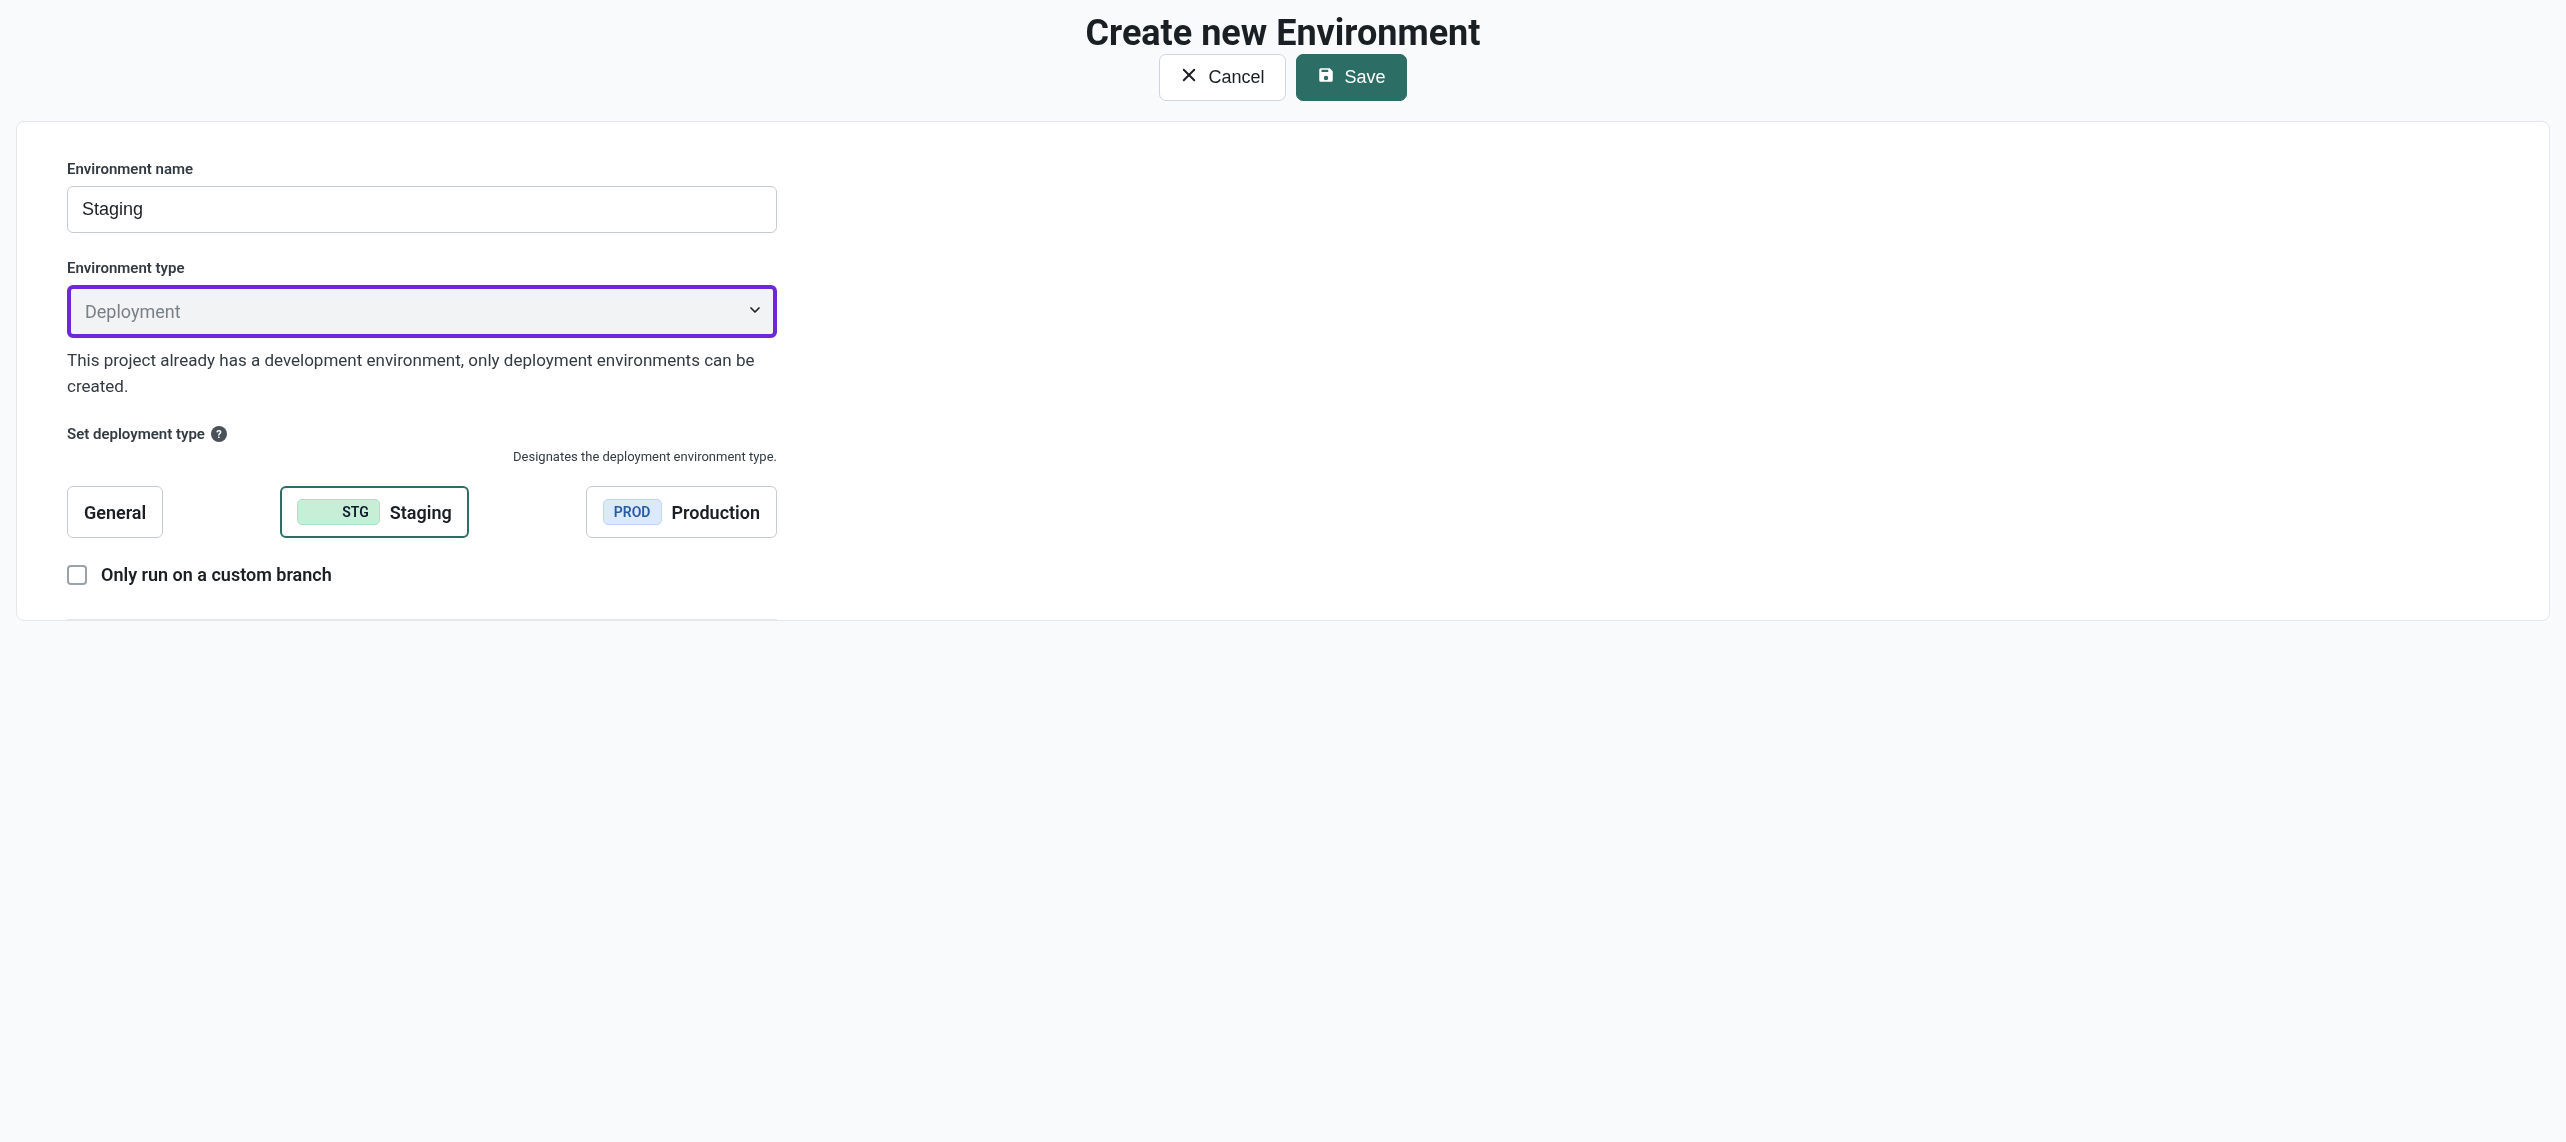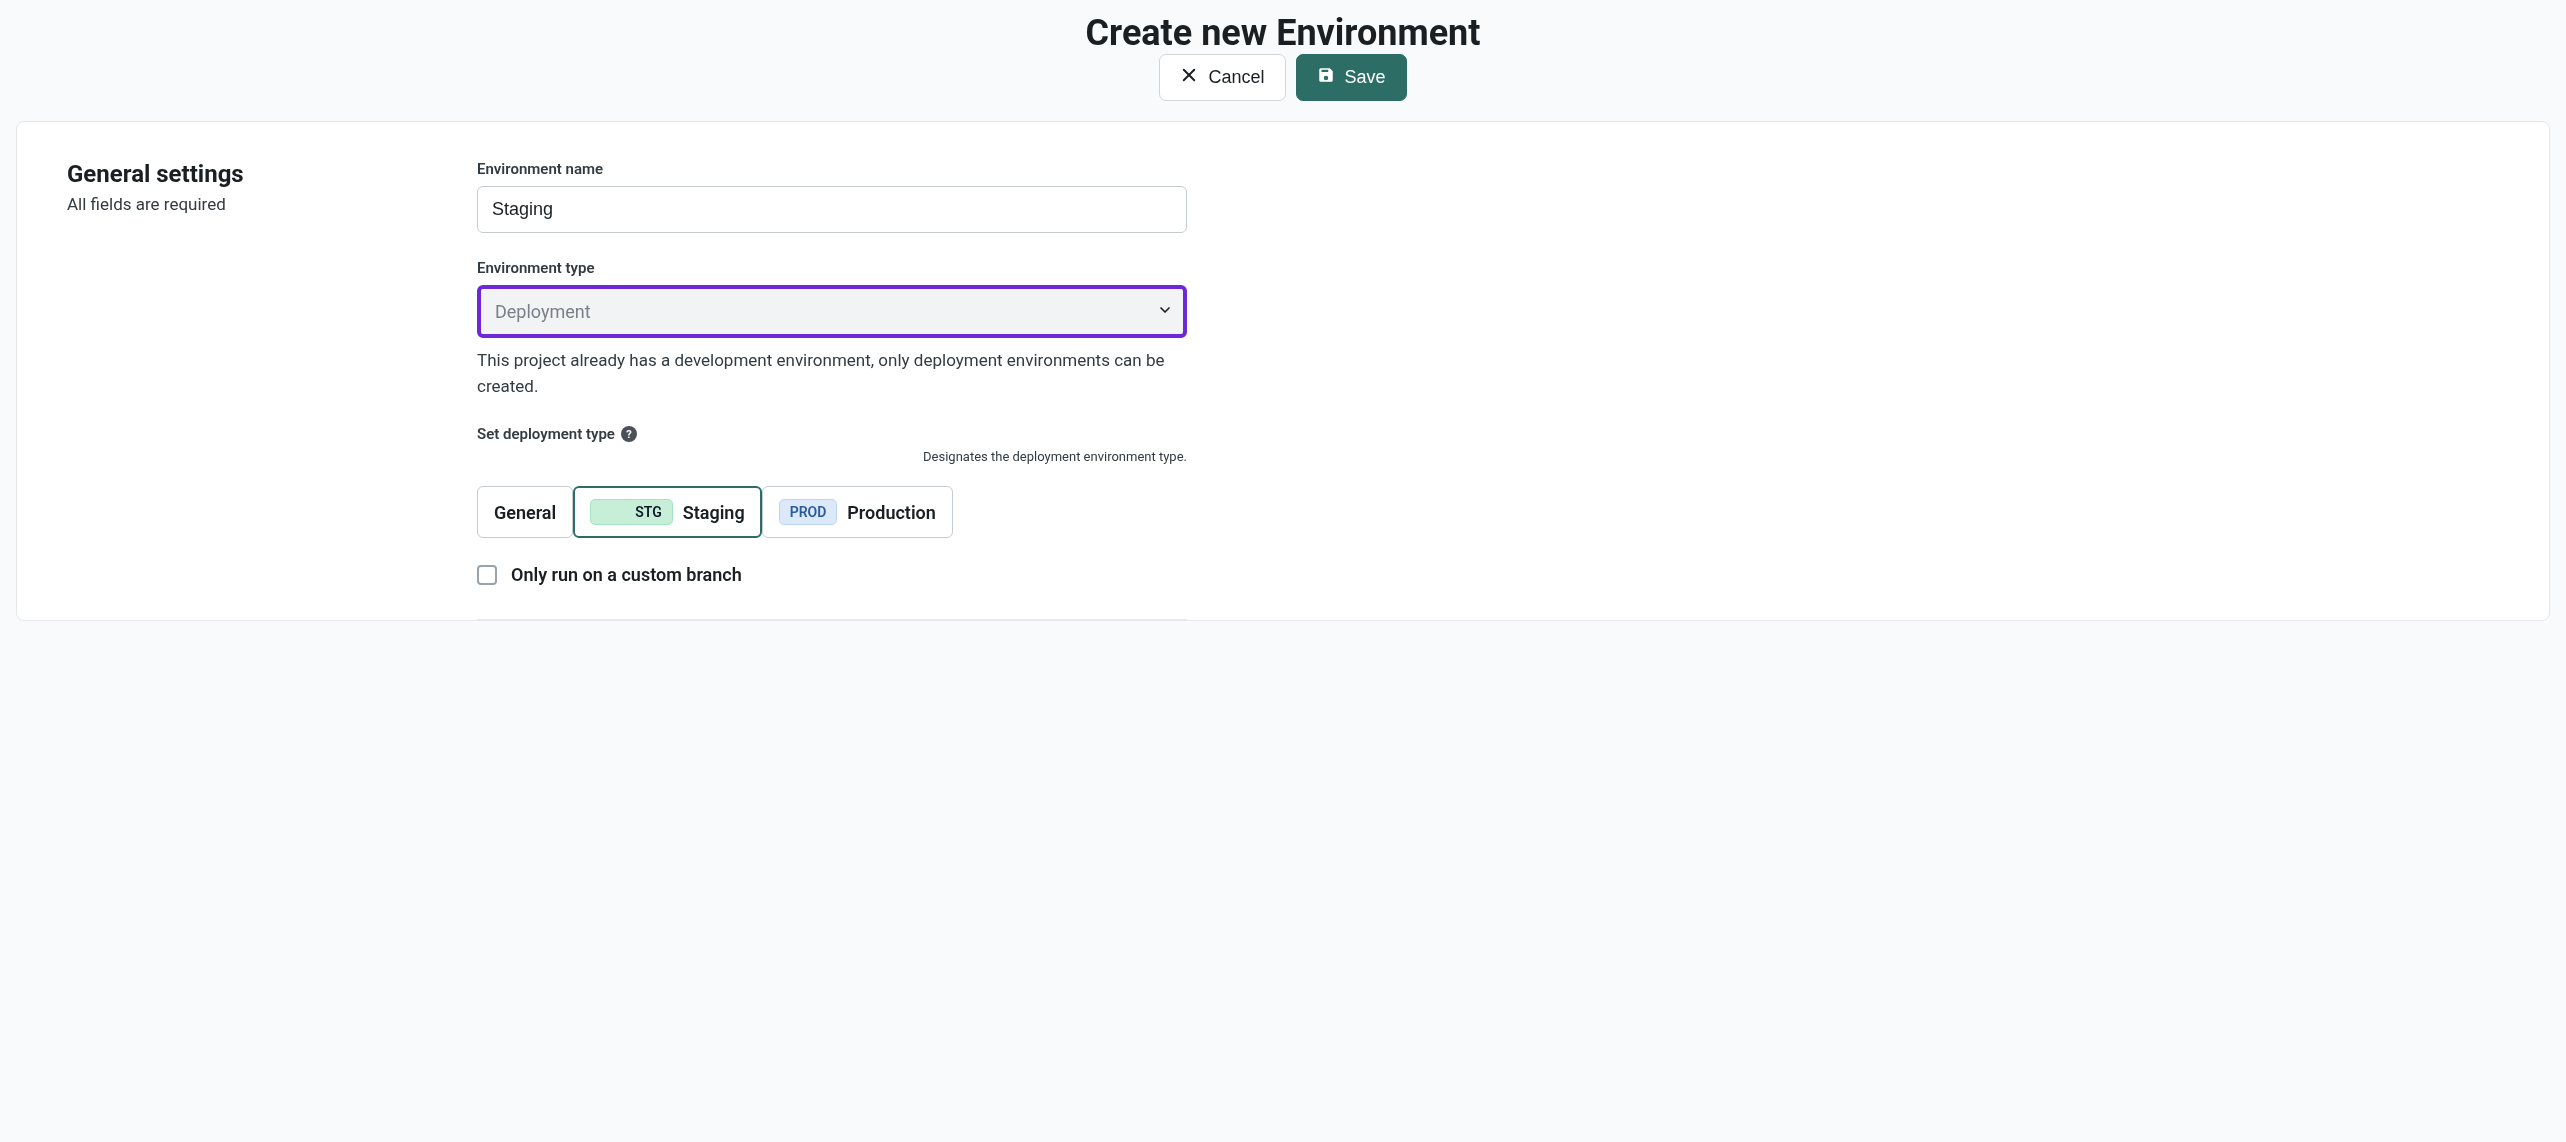--- a/index.html
+++ b/index.html
@@ -147,20 +147,22 @@
       height: 16px;
       border-radius: 50%;
       background: #4a5159;
       color: #ffffff;
       font-size: 11px;
       font-weight: 700;
       cursor: help;
     }
     .radio-group {
       display: flex;
+      gap: 9px;
+      justify-content: space-between;
     }
     .radio-option {
       display: inline-flex;
       align-items: center;
       gap: 10px;
       padding: 12px 16px;
       border: 1px solid #c6cbd0;
       border-radius: 6px;
       cursor: pointer;
       background: #ffffff;
@@ -238,24 +240,20 @@
             <path d="M17 3H5a2 2 0 0 0-2 2v14a2 2 0 0 0 2 2h14a2 2 0 0 0 2-2V7l-4-4zM12 19a3 3 0 1 1 0-6 3 3 0 0 1 0 6zm3-11H6V5h9v3z"></path>
           </svg>
       </span>
       <span>Save</span>
     </button>
   </div>
 </div>
 
 <div class="card">
   <div class="card-inner">
-    <div class="sidebar">
-      <h2 class="section-title">General settings</h2>
-      <p class="section-subtitle">All fields are required</p>
-    </div>
 
     <div class="form-col">
 
       <div class="field-group">
         <label class="field-label">Environment name</label>
         <input type="text" class="text-input" value="Staging" style="">
       </div>
 
       <div class="field-group">
         <label class="field-label">Environment type</label>

